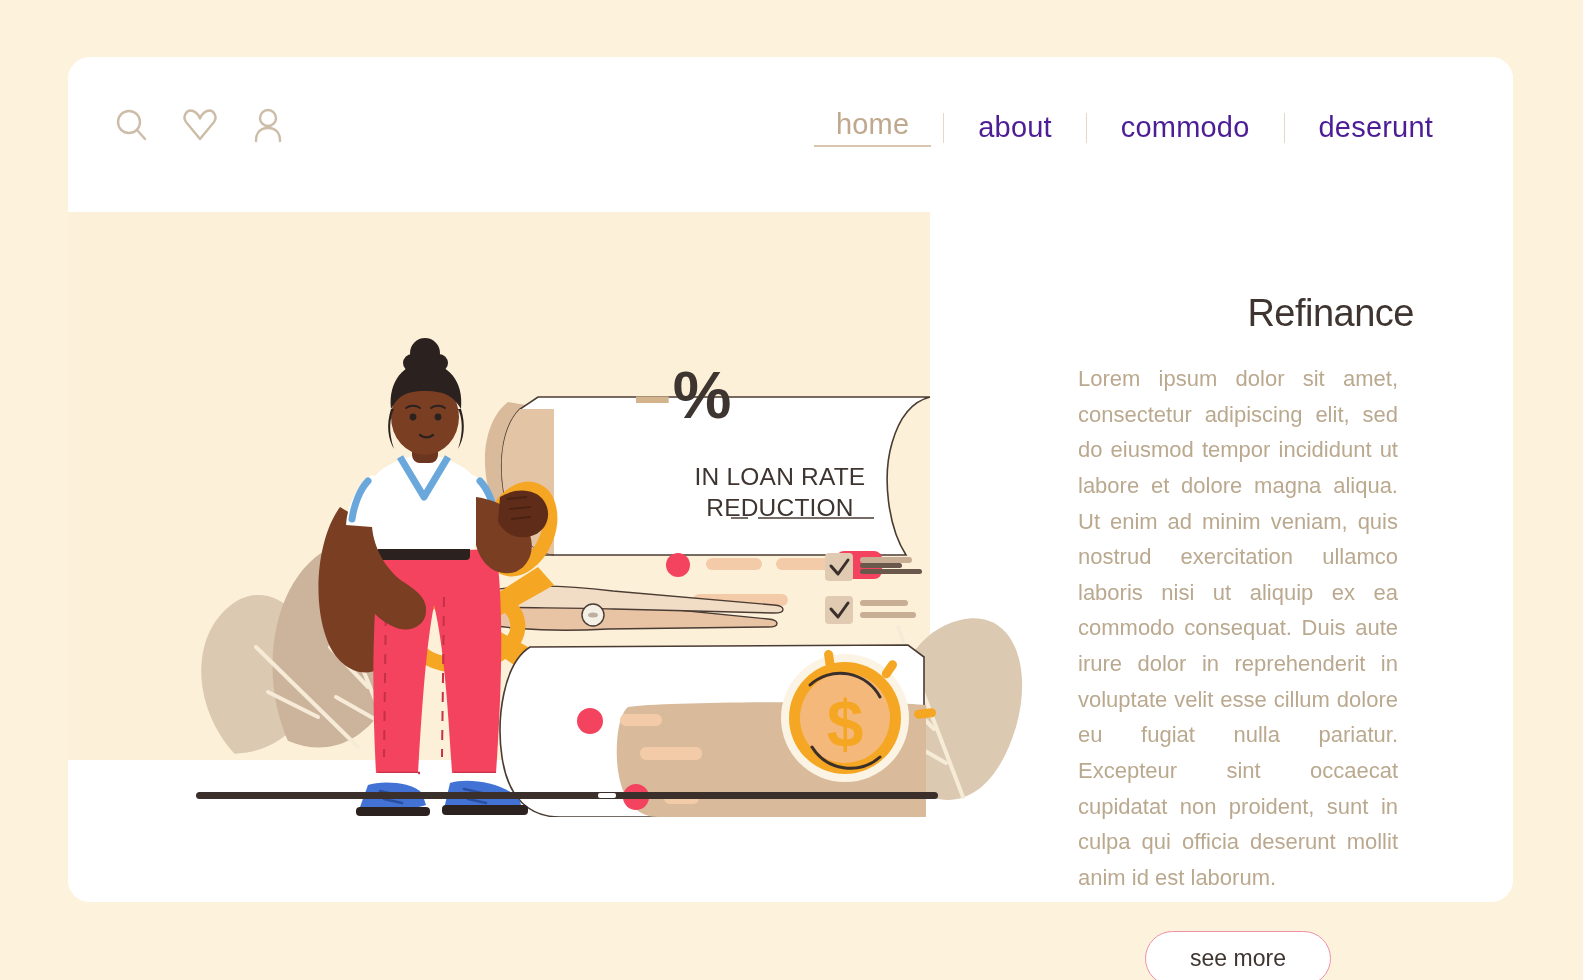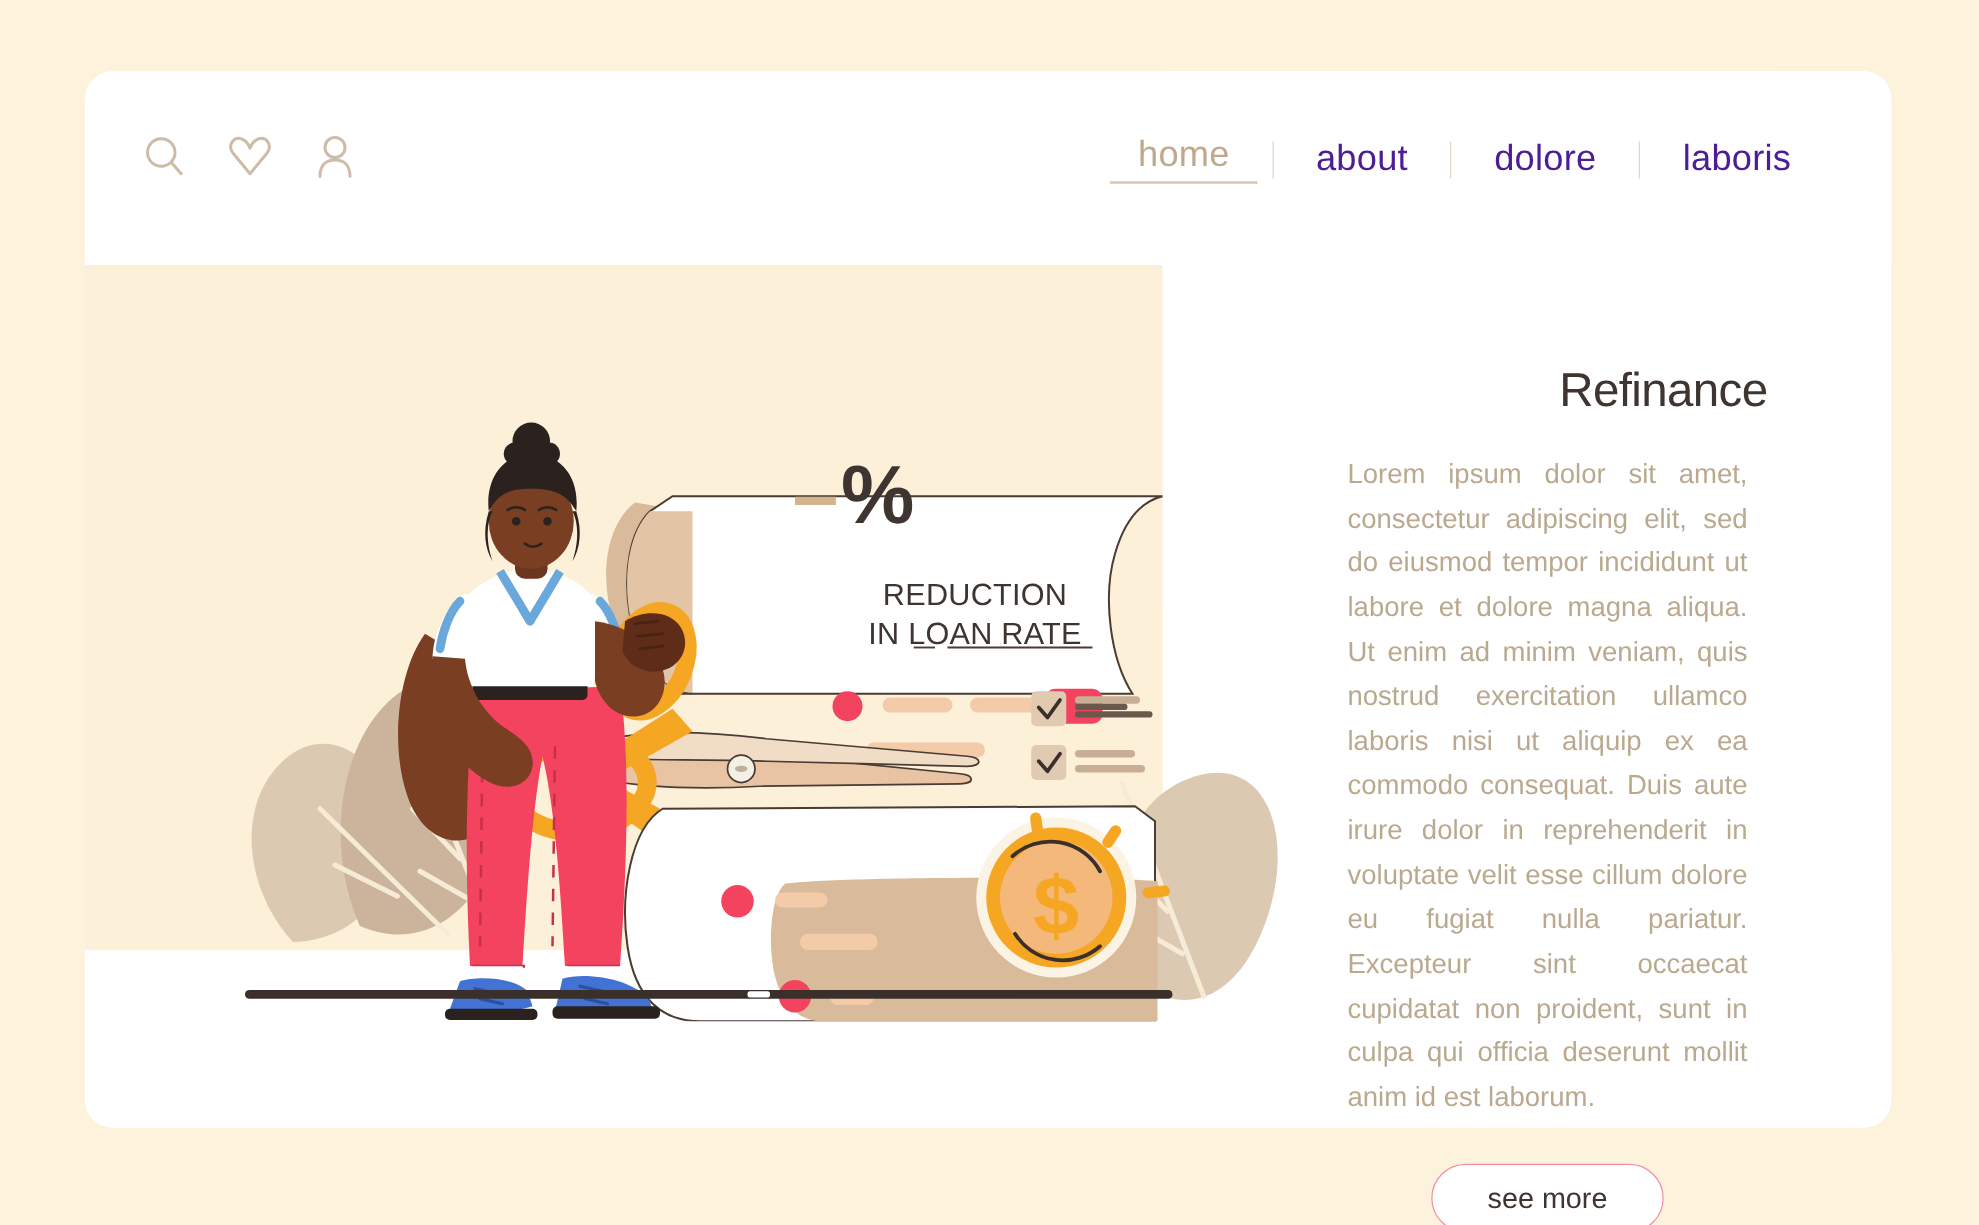--- a/index.html
+++ b/index.html
@@ -125,23 +125,23 @@
       <circle cx="20" cy="13" r="8" fill="none" stroke="#CDBCA8" stroke-width="2.4"></circle>
       <path d="M8 36 C8 27 13 23 20 23 C27 23 32 27 32 36" fill="none" stroke="#CDBCA8" stroke-width="2.4" stroke-linecap="round"></path>
     </svg>
   </div>
 
   <div class="nav">
     <a href="#" class="active">home</a>
     <span class="sep"></span>
     <a href="#">about</a>
     <span class="sep"></span>
-    <a href="#">dolore</a>
+    <a href="#">commodo</a>
     <span class="sep"></span>
-    <a href="#">laboris</a>
+    <a href="#">deserunt</a>
   </div>
 
   <div class="illus">
     <svg width="1000" height="760" viewBox="0 0 1000 760">
 
       <g>
         <path d="M150 690 C120 640 128 570 175 545 C215 524 250 560 248 610 C246 660 205 700 150 690 Z" fill="#DCC9B2" transform="rotate(-12 190 615)"></path>
         <path d="M230 690 C190 620 200 520 258 490 C305 466 345 510 340 580 C335 650 295 710 230 690 Z" fill="#CBB49B" transform="rotate(6 285 590)"></path>
 
         <path d="M330 700 L258 520" stroke="#F6EBD7" stroke-width="4" fill="none" stroke-linecap="round"></path>
@@ -294,22 +294,22 @@
         <path d="M363 351 C367 348 373 348 377 351" stroke="#2B2220" stroke-width="2" fill="none" stroke-linecap="round"></path>
         <path d="M352 378 C356 381 361 381 365 378" stroke="#2B2220" stroke-width="2.2" fill="none" stroke-linecap="round"></path>
       </g>
 
       <rect x="128" y="735" width="742" height="7" rx="3.5" fill="#3A2F2B"></rect>
       <rect x="530" y="736" width="18" height="5" rx="2" fill="#FFFFFF"></rect>
     </svg>
 
     
     <div class="receipt-title">
+      <div>IN LOAN RATE</div>
       <div>REDUCTION</div>
-      <div>IN LOAN RATE</div>
     </div>
 
     
     <div class="pct">
       <span class="dash">–</span><span>%</span>
     </div>
   </div>
 
   <div class="right-col">
     <h1 class="title">Refinance</h1>

